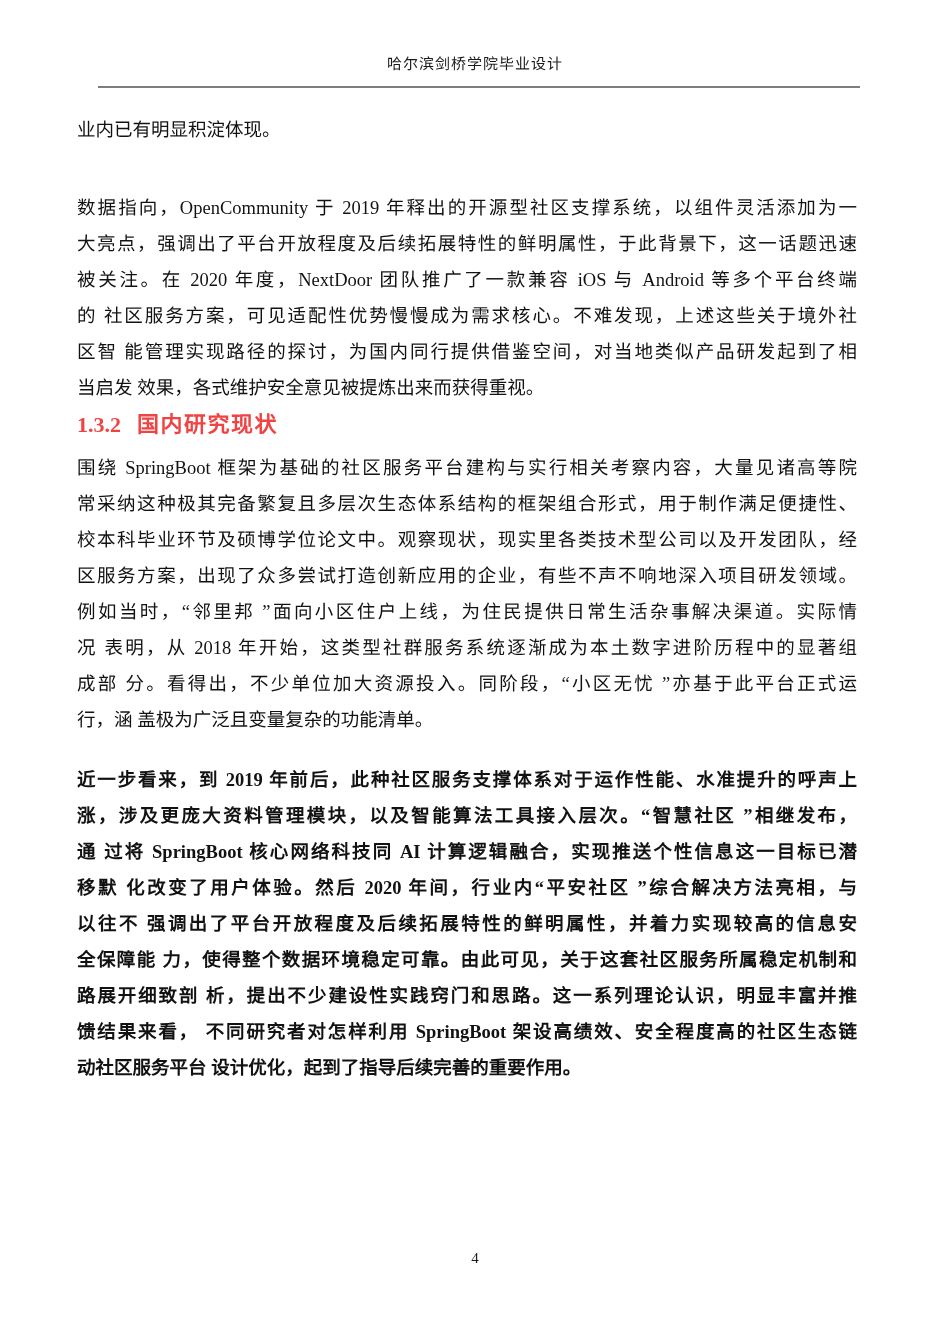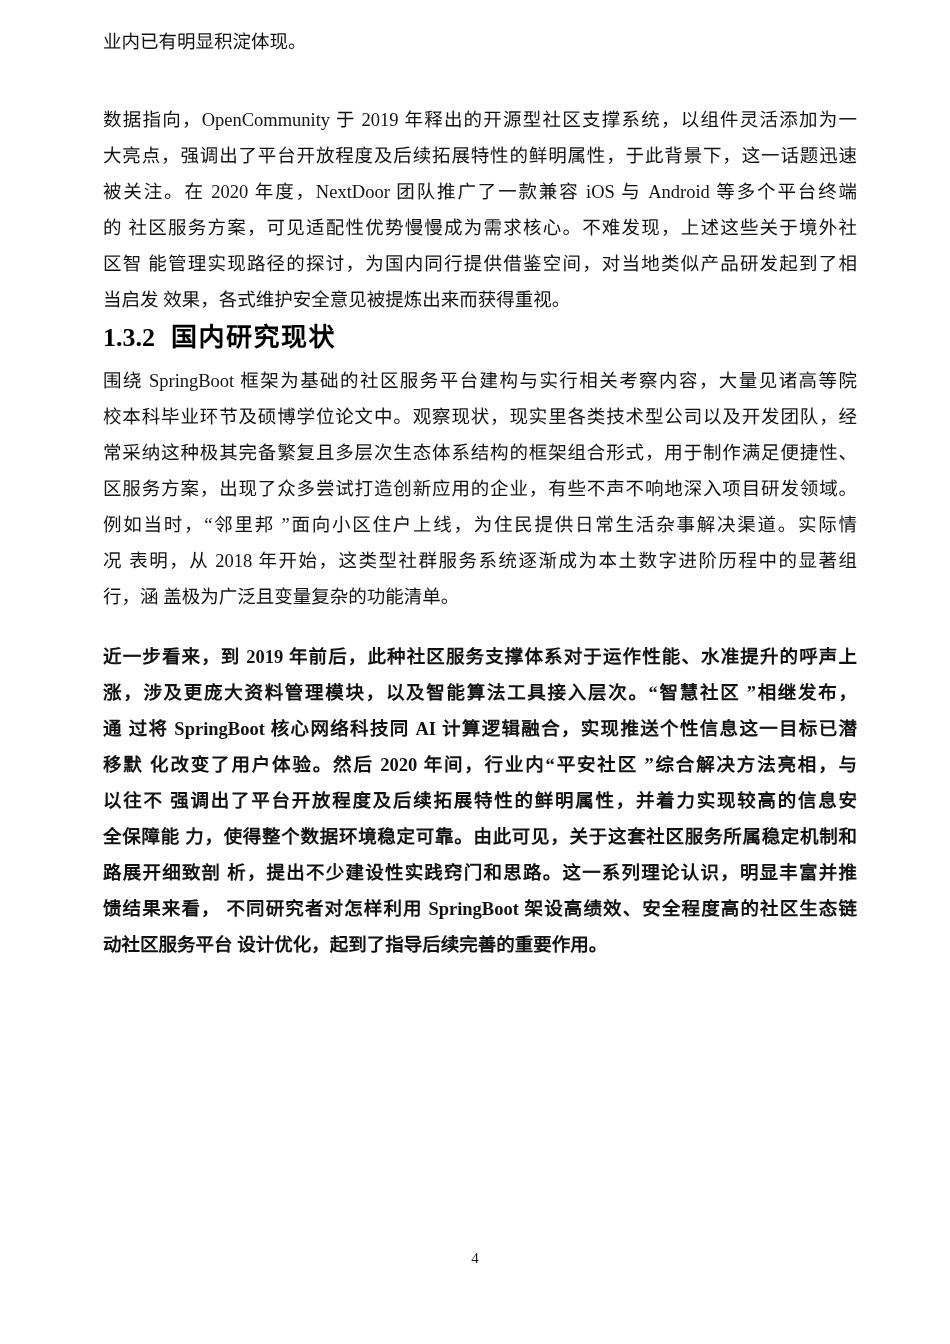--- a/index.html
+++ b/index.html
@@ -29,45 +29,45 @@
     color: #1c1c1c;
   }
   .header-rule {
     margin: 12px 90px 0 98px;
     border: none;
     border-top: 2px solid #7e7e7e;
     height: 0;
   }
   
   .content {
-    padding: 0 93px 0 103px;
+    padding: 0 93px 0 77px;
   }
   .paragraph {
     font-size: 18.5px;
     line-height: 36px;
     margin: 0;
   }
   .line {
     text-align: justify;
     text-align-last: justify;
     white-space: normal;
   }
   .line.last {
     text-align-last: left;
   }
   [data-name="intro-continuation-paragraph"] { margin-top: 24px; }
   [data-name="overseas-research-paragraph"]  { margin-top: 42px; }
   [data-name="development-2019-paragraph"]   { margin-top: 24px; font-weight: bold; }
   
   .section-heading {
     margin: 4px 0 10px 0;
-    font-size: 26px;
+    font-size: 22px;
     line-height: 30px;
     font-weight: bold;
-    color: #000000;
+    color: #ef4444;
   }
   .heading-number {
     font-family: "Liberation Serif", "DejaVu Serif", serif;
     margin-right: 16px;
   }
   .heading-title {
     font-family: "Liberation Sans", "DejaVu Sans", sans-serif;
     letter-spacing: 1.5px;
   }
   
@@ -80,41 +80,46 @@
     font-size: 15px;
     line-height: 20px;
     color: #1c1c1c;
   }
 </style>
 </head>
 <body>
 
 <div class="page" data-name="document-page">
 
+  <header class="doc-header" data-name="running-header">
+    <div class="header-title" data-name="header-title">哈尔滨剑桥学院毕业设计</div>
+    <div class="header-rule" data-name="header-rule"></div>
+  </header>
 
   <main class="content" id="doc-content" data-name="document-body">
       <div class="paragraph" data-name="intro-continuation-paragraph">
         <div class="line last" data-name="text-line">业内已有明显积淀体现。</div>
       </div>
       <div class="paragraph" data-name="overseas-research-paragraph">
         <div class="line" data-name="text-line">数据指向，OpenCommunity 于 2019 年释出的开源型社区支撑系统，以组件灵活添加为一</div>
         <div class="line" data-name="text-line">大亮点，强调出了平台开放程度及后续拓展特性的鲜明属性，于此背景下，这一话题迅速</div>
         <div class="line" data-name="text-line">被关注。在 2020 年度，NextDoor 团队推广了一款兼容 iOS 与 Android 等多个平台终端</div>
         <div class="line" data-name="text-line">的 社区服务方案，可见适配性优势慢慢成为需求核心。不难发现，上述这些关于境外社</div>
         <div class="line" data-name="text-line">区智 能管理实现路径的探讨，为国内同行提供借鉴空间，对当地类似产品研发起到了相</div>
         <div class="line last" data-name="text-line">当启发 效果，各式维护安全意见被提炼出来而获得重视。</div>
       </div>
       <div class="section-heading" data-name="section-heading-domestic-research"><span class="heading-number" data-name="heading-number">1.3.2</span><span class="heading-title" data-name="heading-title">国内研究现状</span></div>
       <div class="paragraph" data-name="domestic-research-paragraph">
         <div class="line" data-name="text-line">围绕 SpringBoot 框架为基础的社区服务平台建构与实行相关考察内容，大量见诸高等院</div>
+        <div class="line" data-name="text-line">常采纳这种极其完备繁复且多层次生态体系结构的框架组合形式，用于制作满足便捷性、</div>
         <div class="line" data-name="text-line">校本科毕业环节及硕博学位论文中。观察现状，现实里各类技术型公司以及开发团队，经</div>
-        <div class="line" data-name="text-line">常采纳这种极其完备繁复且多层次生态体系结构的框架组合形式，用于制作满足便捷性、</div>
         <div class="line" data-name="text-line">区服务方案，出现了众多尝试打造创新应用的企业，有些不声不响地深入项目研发领域。</div>
         <div class="line" data-name="text-line">例如当时，“邻里邦 ”面向小区住户上线，为住民提供日常生活杂事解决渠道。实际情</div>
         <div class="line" data-name="text-line">况 表明，从 2018 年开始，这类型社群服务系统逐渐成为本土数字进阶历程中的显著组</div>
+        <div class="line" data-name="text-line">成部 分。看得出，不少单位加大资源投入。同阶段，“小区无忧 ”亦基于此平台正式运</div>
         <div class="line last" data-name="text-line">行，涵 盖极为广泛且变量复杂的功能清单。</div>
       </div>
       <div class="paragraph" data-name="development-2019-paragraph">
         <div class="line" data-name="text-line">近一步看来，到 2019 年前后，此种社区服务支撑体系对于运作性能、水准提升的呼声上</div>
         <div class="line" data-name="text-line">涨，涉及更庞大资料管理模块，以及智能算法工具接入层次。“智慧社区 ”相继发布，</div>
         <div class="line" data-name="text-line">通 过将 SpringBoot 核心网络科技同 AI 计算逻辑融合，实现推送个性信息这一目标已潜</div>
         <div class="line" data-name="text-line">移默 化改变了用户体验。然后 2020 年间，行业内“平安社区 ”综合解决方法亮相，与</div>
         <div class="line" data-name="text-line">以往不 强调出了平台开放程度及后续拓展特性的鲜明属性，并着力实现较高的信息安</div>
         <div class="line" data-name="text-line">全保障能 力，使得整个数据环境稳定可靠。由此可见，关于这套社区服务所属稳定机制和</div>
         <div class="line" data-name="text-line">路展开细致剖 析，提出不少建设性实践窍门和思路。这一系列理论认识，明显丰富并推</div>

